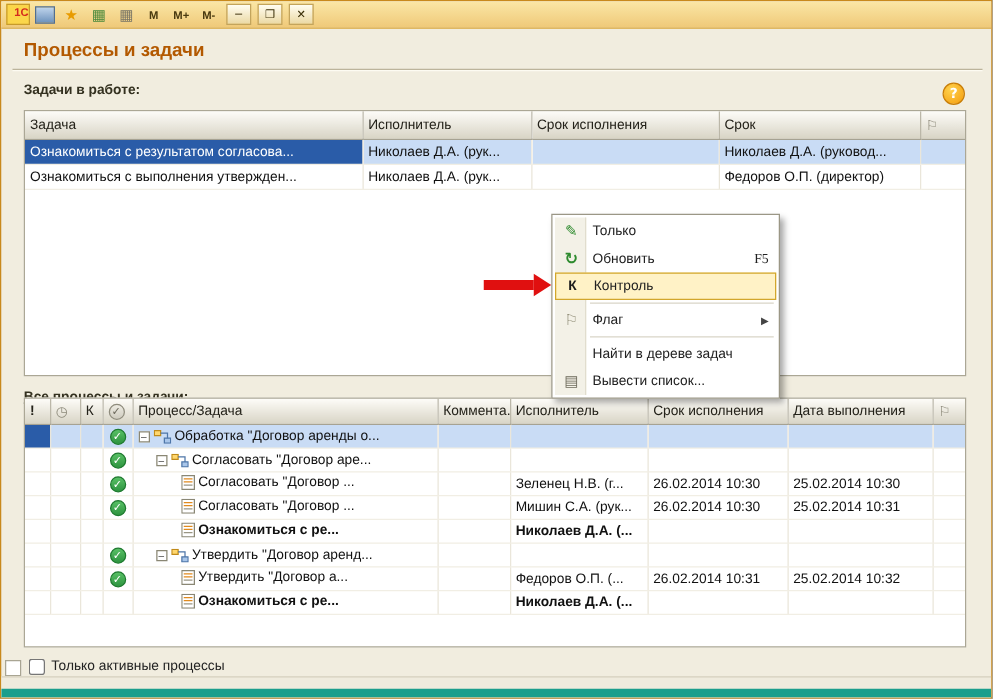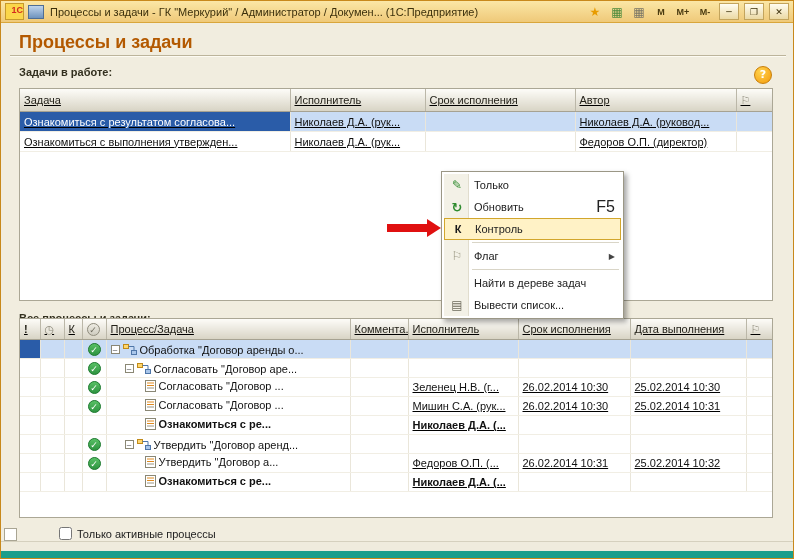--- a/index.html
+++ b/index.html
@@ -13,83 +13,82 @@
   #win-title{flex:1;font-size:11px;color:#3C300C;white-space:nowrap;overflow:hidden;text-overflow:ellipsis;padding-left:2px;}
   .tb-btn{flex:0 0 auto;min-width:18px;height:16px;display:flex;align-items:center;justify-content:center;font-size:10px;color:#4A3A10;cursor:default;}
   .tb-btn.star{color:#E89B00;font-size:12px;}
   .tb-btn.calc{color:#4C8A3C;font-size:12px;}
   .tb-btn.cal{color:#7A7666;font-size:12px;}
   .tb-btn.mem{font-weight:bold;font-size:9px;}
   .win-ctl{flex:0 0 auto;width:18px;height:15px;margin-left:1px;border:1px solid #C3A45C;background:linear-gradient(#FFFDF2,#EBD9A4);display:flex;align-items:center;justify-content:center;font-size:9px;color:#3B2F09;}
   .win-ctl.close{font-weight:bold;}
 
   
-  #page-title{position:absolute;left:18px;top:31px;font-size:18px;font-weight:bold;color:#B35900;}
+  #page-title{position:absolute;left:18px;top:31px;font-size:15px;font-weight:bold;color:#B35900;}
   #divider{position:absolute;left:9px;top:54px;width:776px;height:0;border-top:1px solid #BCB49B;border-bottom:1px solid #FDFBF2;}
   .sec-label{position:absolute;left:18px;font-size:11px;font-weight:bold;color:#33301F;}
   #lbl-tasks{top:65px;}
   #lbl-all{top:311px;text-decoration:underline;}
   #help-btn{position:absolute;right:21px;top:65px;width:16px;height:16px;border-radius:50%;background:radial-gradient(circle at 35% 30%,#FFD24D,#F49B0B);border:1px solid #C87E08;color:#fff;font-weight:bold;font-size:11px;line-height:15px;text-align:center;cursor:default;}
 
   
   .tbl-wrap{position:absolute;left:18px;width:754px;background:#fff;border:1px solid #ABA795;box-sizing:border-box;overflow:hidden;}
   #tasks-wrap{top:87px;height:213px;}
   #all-wrap{top:317px;height:200px;}
-  table.grid{border-collapse:collapse;table-layout:fixed;width:752px;font-size:11px;text-decoration:underline;}
+  table.grid{border-collapse:collapse;table-layout:fixed;width:752px;font-size:11px;}
   table.grid th{height:20px;background:linear-gradient(#FDFCF8,#D8D4C5);border-right:1px solid #BBB7A8;border-bottom:1px solid #A6A292;font-weight:normal;text-align:left;padding:1px 4px;color:#24221A;white-space:nowrap;overflow:hidden;}
   #all-wrap table.grid th{height:18px;}
   table.grid td{height:19px;padding:0 4px;border-right:1px solid #EAE6DA;border-bottom:1px solid #F1EEE4;white-space:nowrap;overflow:hidden;color:#111;}
   #all-wrap table.grid td{height:18px;}
   tr.sel td{background:#C9DCF5;}
   tr.sel td.focus{background:#2A5CA8;color:#fff;}
   tr.unread .t,tr.unread .c-exec{font-weight:bold;}
   th.center,td.center{text-align:center;padding:0 1px;}
   .flag-g{color:#8E8B7C;font-size:11px;}
   .chk{display:inline-block;width:13px;height:13px;border-radius:50%;background:linear-gradient(#58C065,#2E9440);border:1px solid #1F7A30;color:#fff;font-size:9px;line-height:12px;text-align:center;font-weight:bold;box-sizing:border-box;vertical-align:middle;}
   .chk.gray{background:linear-gradient(#EDEBE2,#CFCCC0);border-color:#8F8C7D;color:#6E6B5E;}
   .tree{display:inline-flex;align-items:center;gap:3px;}
   .exp{display:inline-block;width:9px;height:9px;border:1px solid #8A8774;background:#fff;font-size:8px;line-height:7px;text-align:center;color:#333;box-sizing:border-box;flex:0 0 auto;}
   .ic{flex:0 0 auto;}
 
   
   #ctx{position:absolute;left:440px;top:170px;width:183px;background:#fff;border:1px solid #9B9786;box-shadow:3px 3px 5px rgba(0,0,0,.35);padding:2px;box-sizing:border-box;z-index:10;}
   #ctx::before{content:"";position:absolute;left:2px;top:2px;bottom:2px;width:24px;background:#F3F1E7;border-right:1px solid #E1DDCE;}
   .mi{position:relative;height:22px;display:flex;align-items:center;padding-left:30px;padding-right:6px;font-size:11px;color:#222;box-sizing:border-box;}
   .mi .mic{position:absolute;left:4px;width:18px;text-align:center;}
-  .mi .sc{margin-left:auto;font-size:16px;color:#222;}
+  .mi .sc{margin-left:auto;font-size:11px;color:#222;font-family:Liberation Serif, serif;}
   .mi .sub{margin-left:auto;font-size:8px;color:#444;}
   .mi.hl{background:#FFF2C6;border:1px solid #D2A62C;}
   .msep{height:1px;background:#D9D5C7;margin:2px 2px 2px 28px;}
   .ic-open{color:#2E8B2E;font-size:12px;}
   .ic-ref{color:#2E8B2E;font-size:13px;font-weight:bold;}
   .ic-ctl{font-weight:bold;font-size:11px;color:#1A1A1A;}
   .ic-flag{color:#97947F;font-size:12px;}
   .ic-list{color:#6E6B5C;font-size:12px;}
 
   
   #arrow{position:absolute;left:386px;top:218px;width:54px;height:18px;z-index:11;pointer-events:none;}
   #arrow .body{position:absolute;left:0;top:5px;width:40px;height:8px;background:#E01010;}
   #arrow .head{position:absolute;left:40px;top:0;width:0;height:0;border-top:9px solid transparent;border-bottom:9px solid transparent;border-left:14px solid #E01010;}
 
   
   #corner-box{position:absolute;left:3px;top:527px;width:13px;height:13px;background:#fff;border:1px solid #A9A593;box-sizing:border-box;}
-  #active-only{position:absolute;left:22px;top:526px;display:flex;align-items:center;gap:5px;font-size:11px;color:#222;margin-left:36px;}
+  #active-only{position:absolute;left:22px;top:526px;display:flex;gap:5px;font-size:11px;color:#222;}
   #active-only input{width:13px;height:13px;margin:0;}
   #statusbar{position:absolute;left:0;right:0;bottom:0;height:16px;background:#EFEBDD;border-top:1px solid #D5D0BE;}
   #teal{position:absolute;left:0;right:0;bottom:0;height:7px;background:#1B9E8C;}
 </style>
 </head>
 <body>
 
 <div id="win">
 
   <div id="titlebar">
     <span id="logo1c">1С</span>
     <span class="tb-mini"></span>
-    <span id="win-title">Процессы и задачи - ГК "Меркурий" / Администратор / Докумен...  (1С:Предприятие)</span>
     <span class="tb-btn star glyph">★</span>
     <span class="tb-btn calc glyph">▦</span>
     <span class="tb-btn cal glyph">▦</span>
     <span class="tb-btn mem">M</span>
     <span class="tb-btn mem">M+</span>
     <span class="tb-btn mem">M-</span>
     <span class="win-ctl glyph">─</span>
     <span class="win-ctl glyph">❐</span>
     <span class="win-ctl close glyph">✕</span>
   </div>
@@ -106,21 +105,21 @@
           <col style="width:135px">
           <col style="width:150px">
           <col style="width:161px">
           <col style="width:36px">
         </colgroup>
       <tbody>
           <tr>
         <th>Задача</th>
         <th>Исполнитель</th>
         <th>Срок исполнения</th>
-        <th>Автор</th>
+        <th>Срок</th>
         <th class="center"><span class="flag-g glyph">⚐</span></th>
       </tr>
       <tr class="sel">
         <td class="focus">Ознакомиться с результатом согласова...</td>
         <td>Николаев Д.А. (рук...</td>
         <td></td>
         <td>Николаев Д.А. (руковод...</td>
         <td class="center"></td>
       </tr>
       <tr>

